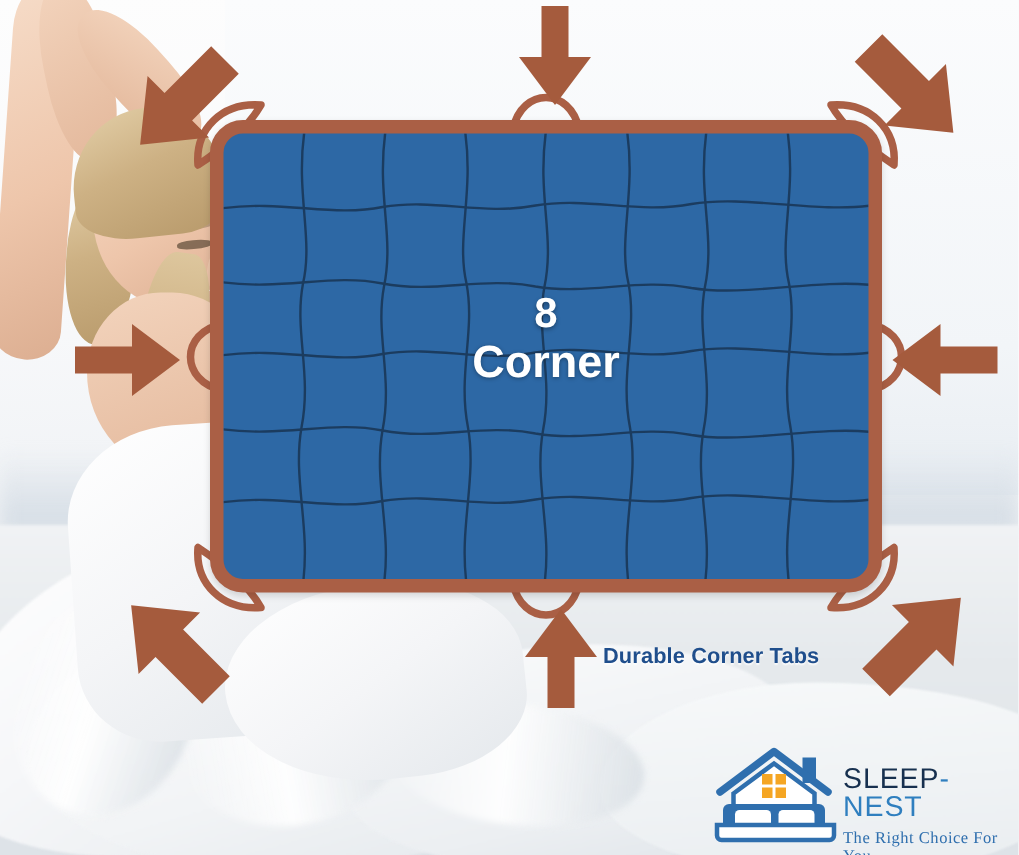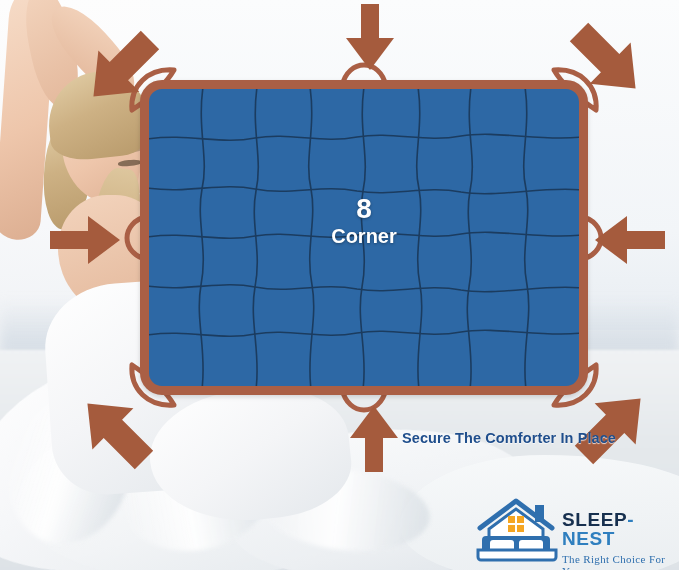--- a/index.html
+++ b/index.html
@@ -131,40 +131,40 @@
 
   
   .blanket-text {
     position: absolute; left: 0; right: 0; top: 104px;
     text-align: center; color: #ffffff;
     font-weight: bold; line-height: 1.14;
     text-shadow: 0 1px 3px rgba(0,0,0,.35);
     pointer-events: none;
   }
   .bt-1 { font-size: 28px; }
-  .bt-2 { font-size: 20px; }
+  .bt-2 { font-size: 30px; }
   .bt-3 { font-size: 30px; }
 
   
   .arrow { position: absolute; }
   .arrow svg { display: block; overflow: visible; }
 
   
   #caption {
     position: absolute; left: 402px; top: 428px; width: 262px;
     color: #1f4e8c; font-weight: bold; font-size: 14.5px; line-height: 1.42;
     letter-spacing: .1px;
     text-shadow: 0 1px 1px rgba(255,255,255,.8);
   }
 
   
   #logo { position: absolute; left: 476px; top: 498px; width: 198px; height: 66px; }
   .logo-mark { position: absolute; left: 0; top: 0; width: 86px; height: 64px; }
   .logo-words { position: absolute; left: 86px; top: 12px; width: 112px; }
-  .brand { font-size: 19px; font-weight: bold; letter-spacing: .6px; line-height: 1; }
+  .brand { font-size: 19px; font-weight: normal; letter-spacing: .6px; line-height: 1; }
   .brand .p1 { color: #17304f; }
   .brand .p2 { color: #2f7fbf; }
   .tagline {
     font-family: "Liberation Serif", serif;
     font-size: 11px; color: #2f6fae; margin-top: 5px; letter-spacing: .35px;
   }
 </style>
 </head>
 <body>
 
@@ -324,21 +324,21 @@
 
   <div class="arrow" style="left:570px; top:385px;">
     <svg width="86" height="82" viewBox="0 0 86 82">
       <g transform="rotate(-135 43 41)">
         <path d="M30 0 L56 0 L56 44 L72 44 L43 80 L14 44 L30 44 Z" fill="#a55b3d"></path>
       </g>
     </svg>
   </div>
 
   <div id="caption">
-    <div>Secure The Comforter In Place</div>
+    <div>Durable Corner Tabs</div>
   </div>
 
   <div id="logo">
     <div class="logo-mark">
       <svg width="86" height="64" viewBox="0 0 86 64">
 
         <rect x="59" y="7" width="9" height="17" fill="#2f6fae"></rect>
 
         <path d="M4 30 L40 3 L76 30" fill="none" stroke="#2f6fae" stroke-width="5" stroke-linecap="round" stroke-linejoin="round"></path>
         <path d="M13 31 L40 11 L67 31 L67 40 L13 40 Z" fill="#ffffff" stroke="#2f6fae" stroke-width="3"></path>

